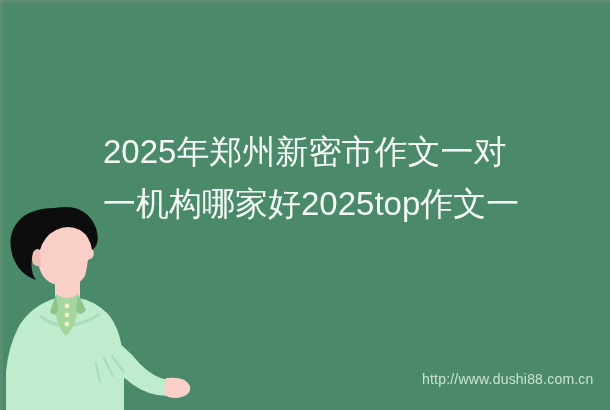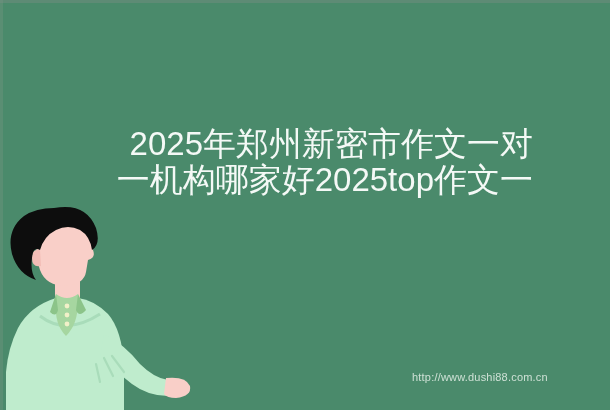--- a/index.html
+++ b/index.html
@@ -32,35 +32,34 @@
   }
 
   
   .headline {
     position: absolute;
     left: 103px;
     top: 126px;
     width: 430px;
     color: #f4f9f6;
     font-size: 33px;
-    line-height: 36px;
+    line-height: 52px;
     letter-spacing: 0px;
     white-space: pre-wrap;
     word-break: break-all;
-    text-align: right;
   }
 
   
   .watermark {
     position: absolute;
-    left: 412px;
+    left: 422px;
     top: 371px;
     color: #d9e8de;
     opacity: 0.92;
-    font-size: 11px;
+    font-size: 14px;
     letter-spacing: 0.2px;
     white-space: nowrap;
   }
 
   
   .person {
     position: absolute;
     left: 0px;
     top: 206px;
     width: 200px;

